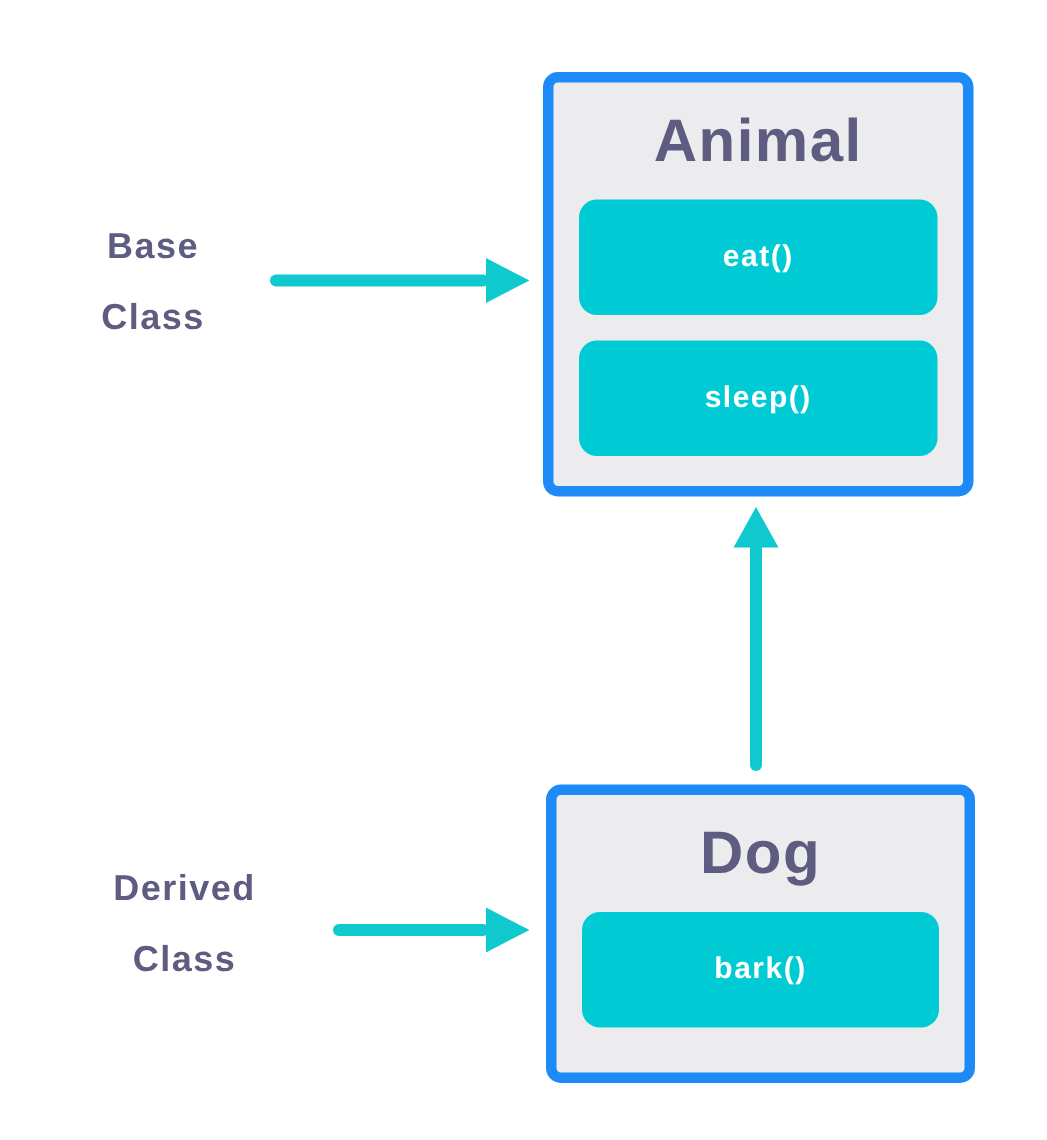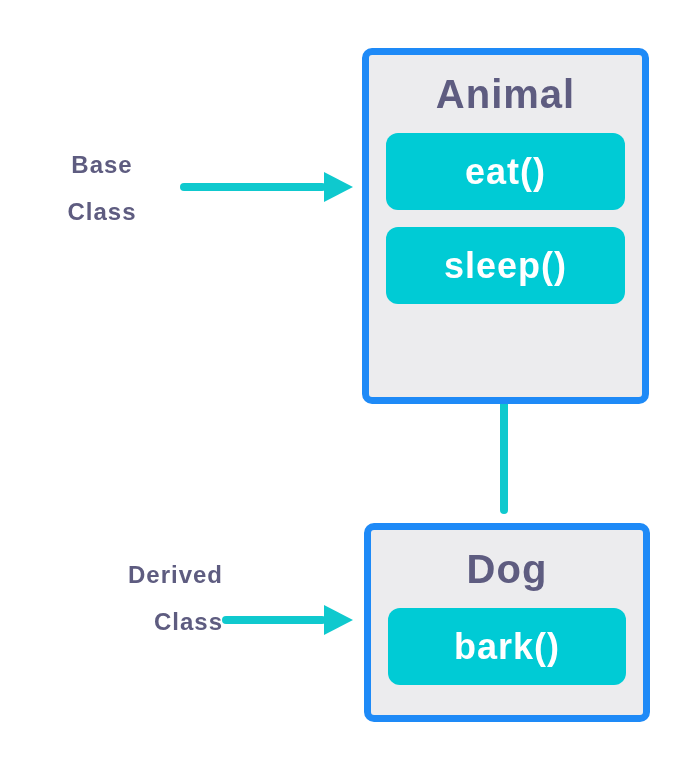--- a/index.html
+++ b/index.html
@@ -20,38 +20,38 @@
   .class-box {
     position: absolute;
     box-sizing: border-box;
     border: 7px solid #1e8af7;
     border-radius: 10px;
     background: #ececee;
     display: flex;
     flex-direction: column;
     padding: 0 17px 17px 17px;
   }
-  .box-animal { left: 362px; top: 48px;  width: 287px; height: 356px; }
+  .box-animal { left: 362px; top: 48px;  width: 287px; height: 283px; }
   .box-dog    { left: 364px; top: 523px; width: 286px; height: 199px; }
 
   .class-title {
     height: 78px;
     line-height: 78px;
     text-align: center;
     font-size: 40px;
     font-weight: bold;
     letter-spacing: 1px;
     color: #5e5c80;
   }
   .method-pill {
     height: 77px;
     border-radius: 12px;
     background: #00cbd5;
     color: #ffffff;
-    font-size: 36px;
+    font-size: 20px;
     font-weight: bold;
     letter-spacing: 1px;
     display: flex;
     align-items: center;
     justify-content: center;
     flex: none;
   }
   .method-pill + .method-pill { margin-top: 17px; }
 
   
@@ -59,21 +59,21 @@
     position: absolute;
     font-size: 24px;
     font-weight: bold;
     line-height: 47px;
     letter-spacing: 1px;
     color: #5e5c80;
     text-align: center;
     white-space: pre-line;
   }
   .label-base    { left: 27px; top: 141px; width: 150px; }
-  .label-derived { left: 23px; top: 551px; width: 200px; text-align: right; }
+  .label-derived { left: 23px; top: 569px; width: 200px; }
 
   
   .arrow-line-h {
     position: absolute;
     height: 8px;
     border-radius: 4px;
     background: #0fc9ce;
   }
   .arrow-head-right {
     position: absolute;

